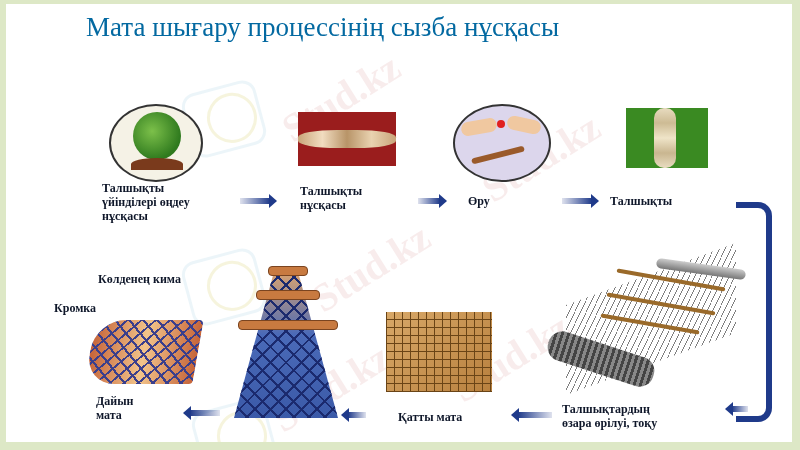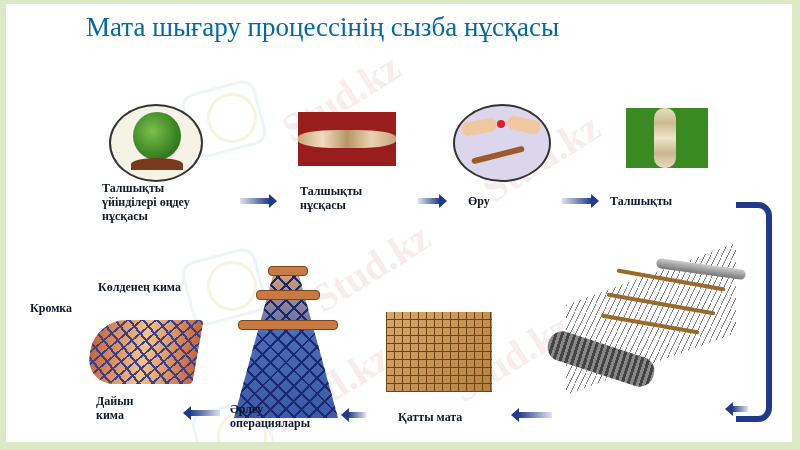--- a/index.html
+++ b/index.html
@@ -206,33 +206,33 @@
     <div class="stick" style="left:54px;top:58px;width:100px;transform:rotate(10deg);"></div>
     <div class="roller-bot"></div>
   </div>
   <div class="img woven"></div>
   <div class="img cone"></div>
   <div class="bar" style="left:262px;top:262px;width:38px;"></div>
   <div class="bar" style="left:250px;top:286px;width:62px;"></div>
   <div class="bar" style="left:232px;top:316px;width:98px;"></div>
   <div class="img roll"></div>
 
-  <div class="label" style="left:92px;top:276px;font-family:Liberation Serif, serif;">Көлденең кима</div>
-  <div class="label" style="left:24px;top:297px;">Кромка</div>
-
+  <div class="label" style="left:92px;top:268px;font-family:Liberation Serif, serif;">Көлденең кима</div>
+  <div class="label" style="left:48px;top:297px;">Кромка</div>
+
+  <div class="label" style="left:556px;top:398px;">
+    <div>Талшықтардың</div>
+    <div>өзара өрілуі, тоқу</div>
+  </div>
   <div class="arrow l" style="left:512px;top:408px;width:34px;"></div>
 
   <div class="label" style="left:392px;top:406px;">
     <div>Қатты мата</div>
   </div>
   <div class="arrow l" style="left:342px;top:408px;width:18px;"></div>
 
-  <div class="label" style="left:224px;top:398px;">
-    <div>Әрлеу</div>
-    <div>операциялары</div>
-  </div>
   <div class="arrow l" style="left:184px;top:406px;width:30px;"></div>
 
   <div class="label" style="left:90px;top:390px;">
     <div>Дайын</div>
-    <div>кима</div>
+    <div>мата</div>
   </div>
 </div>
 
 </body></html>

